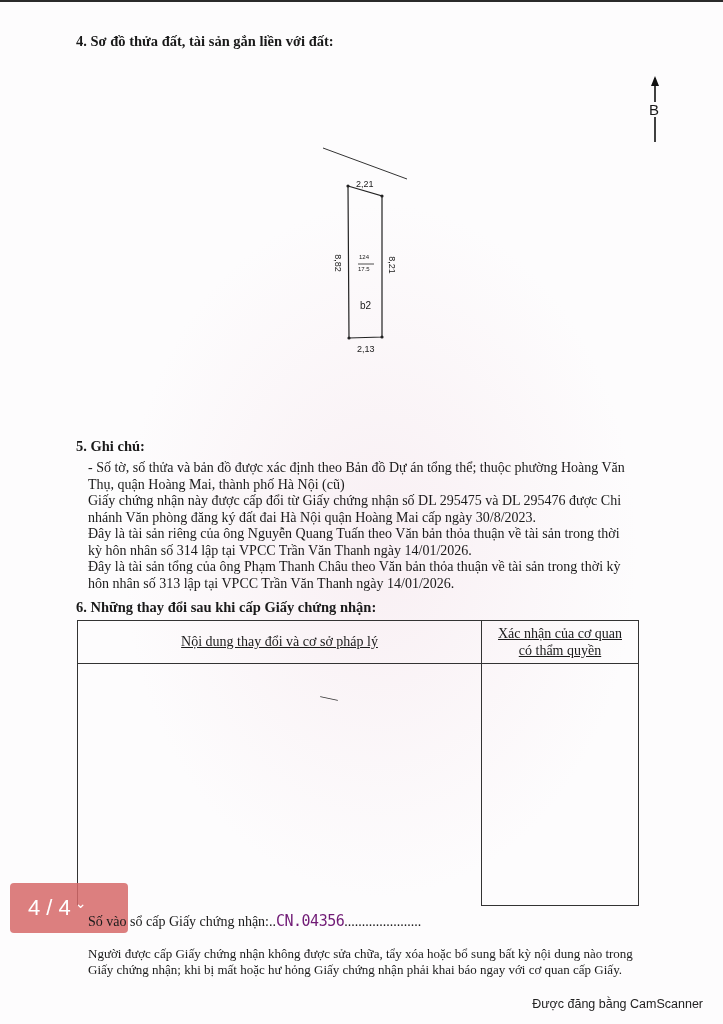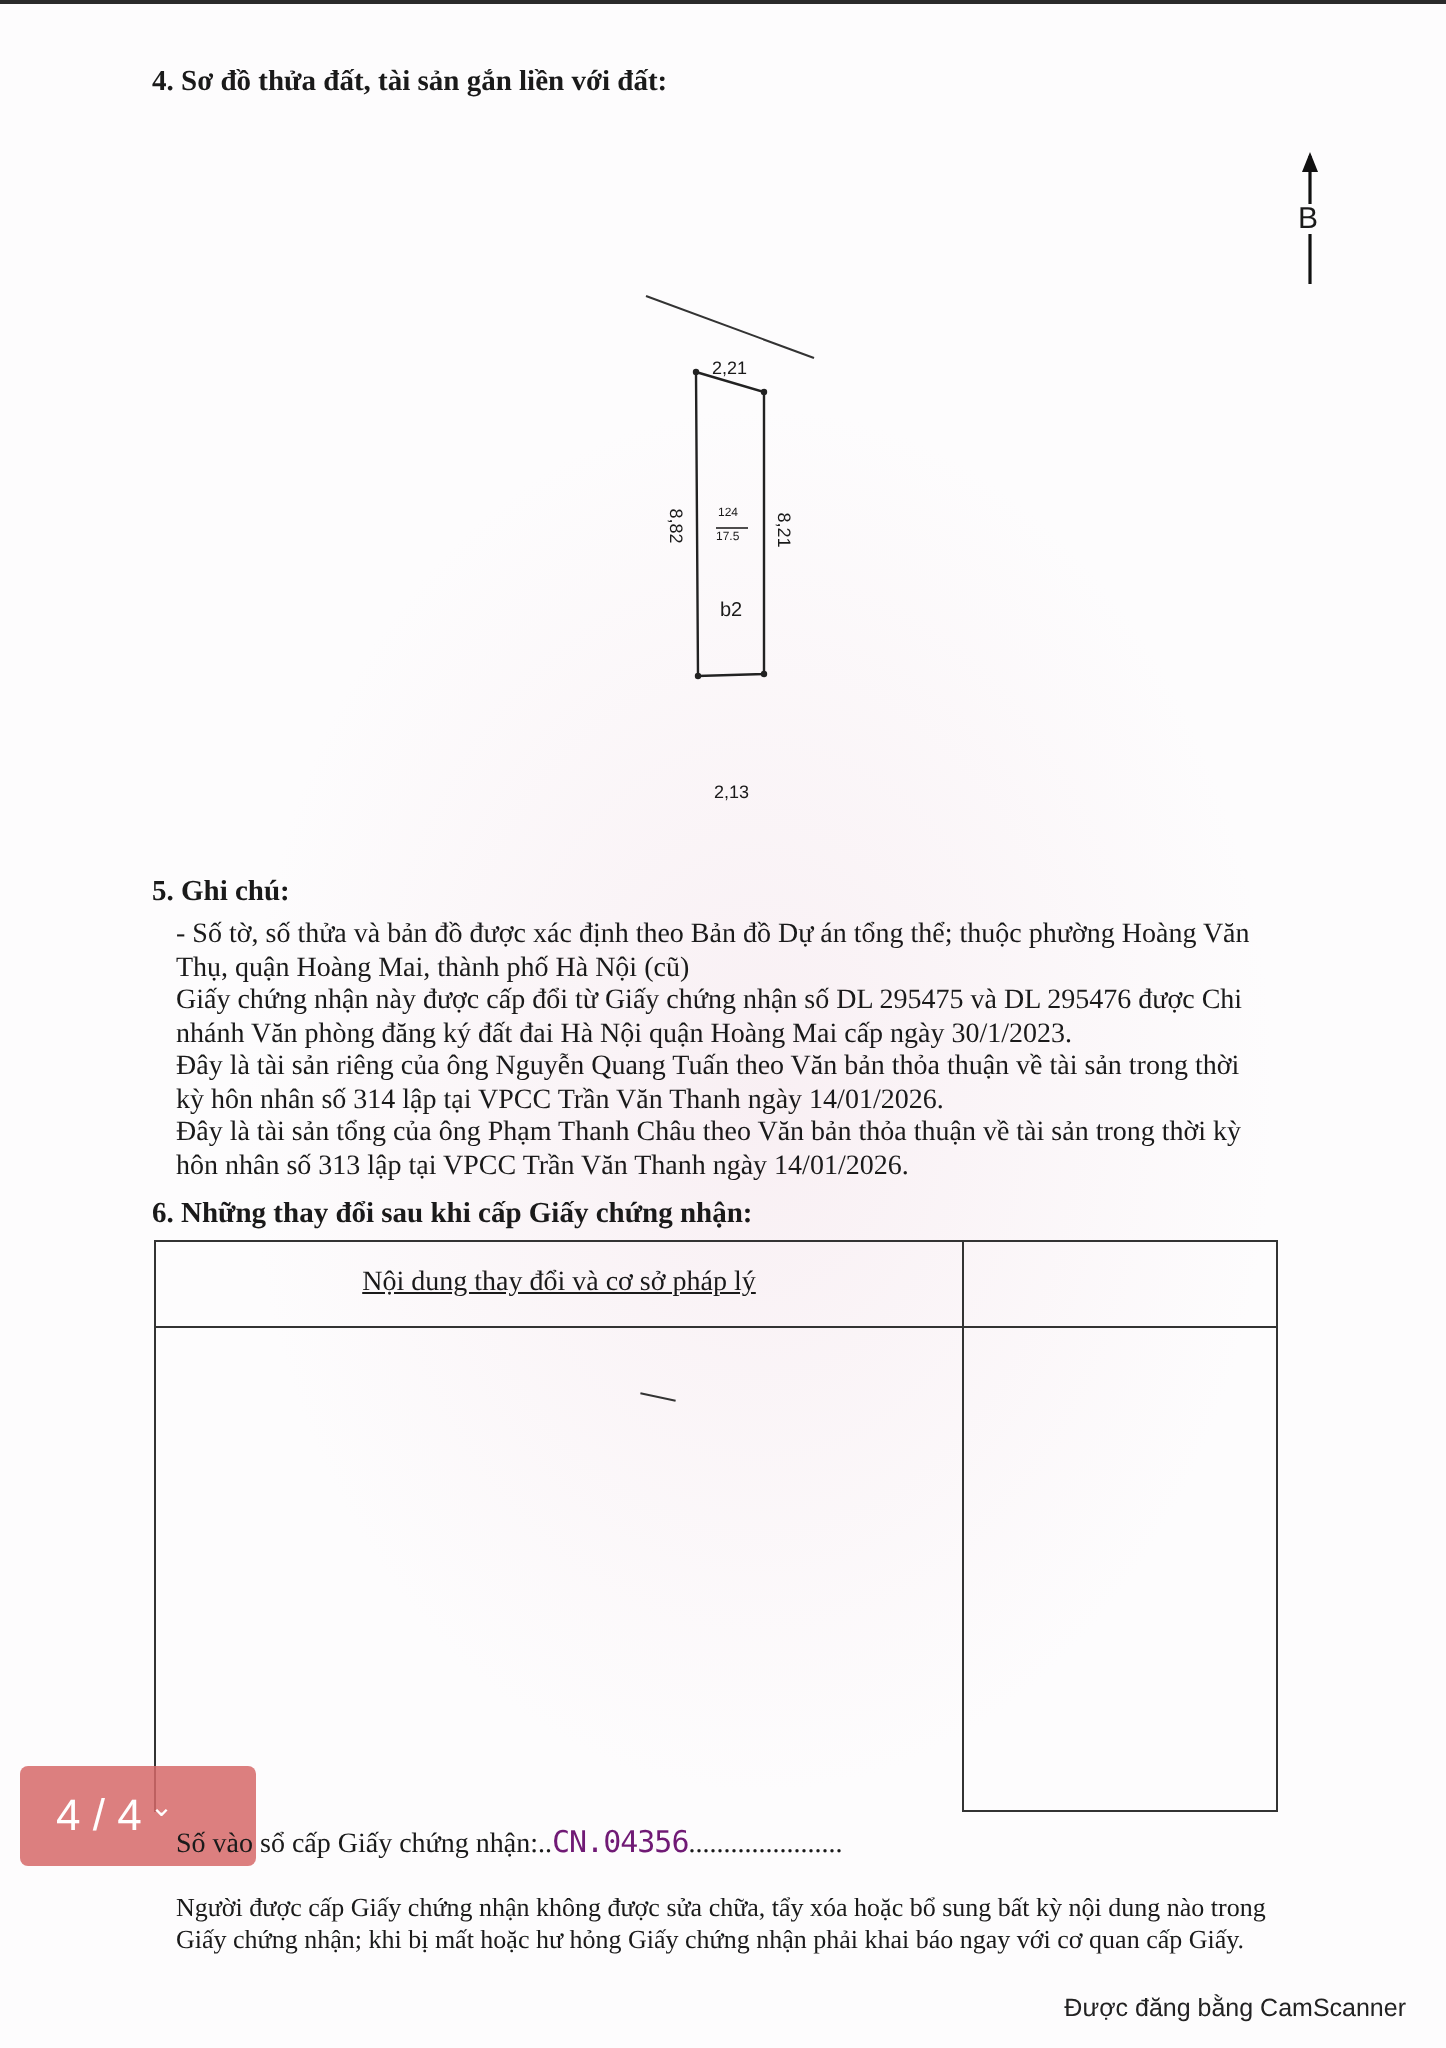--- a/index.html
+++ b/index.html
@@ -63,43 +63,49 @@
 <svg class="plot-svg" width="130" height="220" viewBox="0 0 130 220">
   <line x1="23" y1="8" x2="107" y2="39" stroke="#333" stroke-width="1"></line>
   <polyline points="48,46 82,56 82,197 49,198 48,46" fill="none" stroke="#222" stroke-width="1.2"></polyline>
   <circle cx="48" cy="46" r="1.6" fill="#222"></circle>
     <circle cx="82" cy="56" r="1.6" fill="#222"></circle>
   <circle cx="82" cy="197" r="1.6" fill="#222"></circle>
     <circle cx="49" cy="198" r="1.6" fill="#222"></circle>
   <line x1="58" y1="124" x2="74" y2="124" stroke="#222" stroke-width="0.8"></line>
 </svg>
 <div class="abs" style="left:356px; top:179px; font-family:'Liberation Sans',sans-serif; font-size:9px;">2,21</div>
-<div class="abs" style="left:357px; top:344px; font-family:'Liberation Sans',sans-serif; font-size:9px;margin-top:47px;">2,13</div>
+<div class="abs" style="left:357px; top:344px; font-family:'Liberation Sans',sans-serif; font-size:9px;">2,13</div>
 <div class="abs" style="left:329px; top:258px; font-family:'Liberation Sans',sans-serif; font-size:9px; transform:rotate(90deg);">8,82</div>
 <div class="abs" style="left:383px; top:260px; font-family:'Liberation Sans',sans-serif; font-size:9px; transform:rotate(90deg);">8,21</div>
 <div class="abs" style="left:359px; top:254px; font-family:'Liberation Sans',sans-serif; font-size:6px;">124</div>
 <div class="abs" style="left:358px; top:266px; font-family:'Liberation Sans',sans-serif; font-size:6px;">17.5</div>
 <div class="abs" style="left:360px; top:300px; font-family:'Liberation Sans',sans-serif; font-size:10px;">b2</div>
 
 <div class="abs heading" style="left:76px; top:438px;">5. Ghi chú:</div>
 <div class="abs body-text" style="left:88px; top:460px; width:560px;">
   <div>- Số tờ, số thửa và bản đồ được xác định theo Bản đồ Dự án tổng thể; thuộc phường Hoàng Văn</div>
   <div>Thụ, quận Hoàng Mai, thành phố Hà Nội (cũ)</div>
   <div>Giấy chứng nhận này được cấp đổi từ Giấy chứng nhận số DL 295475 và DL 295476 được Chi</div>
-  <div>nhánh Văn phòng đăng ký đất đai Hà Nội quận Hoàng Mai cấp ngày 30/1/2023.</div>
+  <div>nhánh Văn phòng đăng ký đất đai Hà Nội quận Hoàng Mai cấp ngày 30/8/2023.</div>
   <div>Đây là tài sản riêng của ông Nguyễn Quang Tuấn theo Văn bản thỏa thuận về tài sản trong thời</div>
   <div>kỳ hôn nhân số 314 lập tại VPCC Trần Văn Thanh ngày 14/01/2026.</div>
   <div>Đây là tài sản tổng của ông Phạm Thanh Châu theo Văn bản thỏa thuận về tài sản trong thời kỳ</div>
   <div>hôn nhân số 313 lập tại VPCC Trần Văn Thanh ngày 14/01/2026.</div>
 </div>
 
 <div class="abs heading" style="left:76px; top:599px;">6. Những thay đổi sau khi cấp Giấy chứng nhận:</div>
 <div class="table-box">
   <div class="table-head">
     <div class="col-a">Nội dung thay đổi và cơ sở pháp lý</div>
+    <div class="col-b">
+      <div>
+        <div>Xác nhận của cơ quan</div>
+        <div>có thẩm quyền</div>
+      </div>
+    </div>
   </div>
   <div class="table-body">
     <div class="cell-a">
       <div class="dash-mark"></div>
     </div>
     <div class="cell-b"></div>
   </div>
 </div>
 
 <div class="pager">

